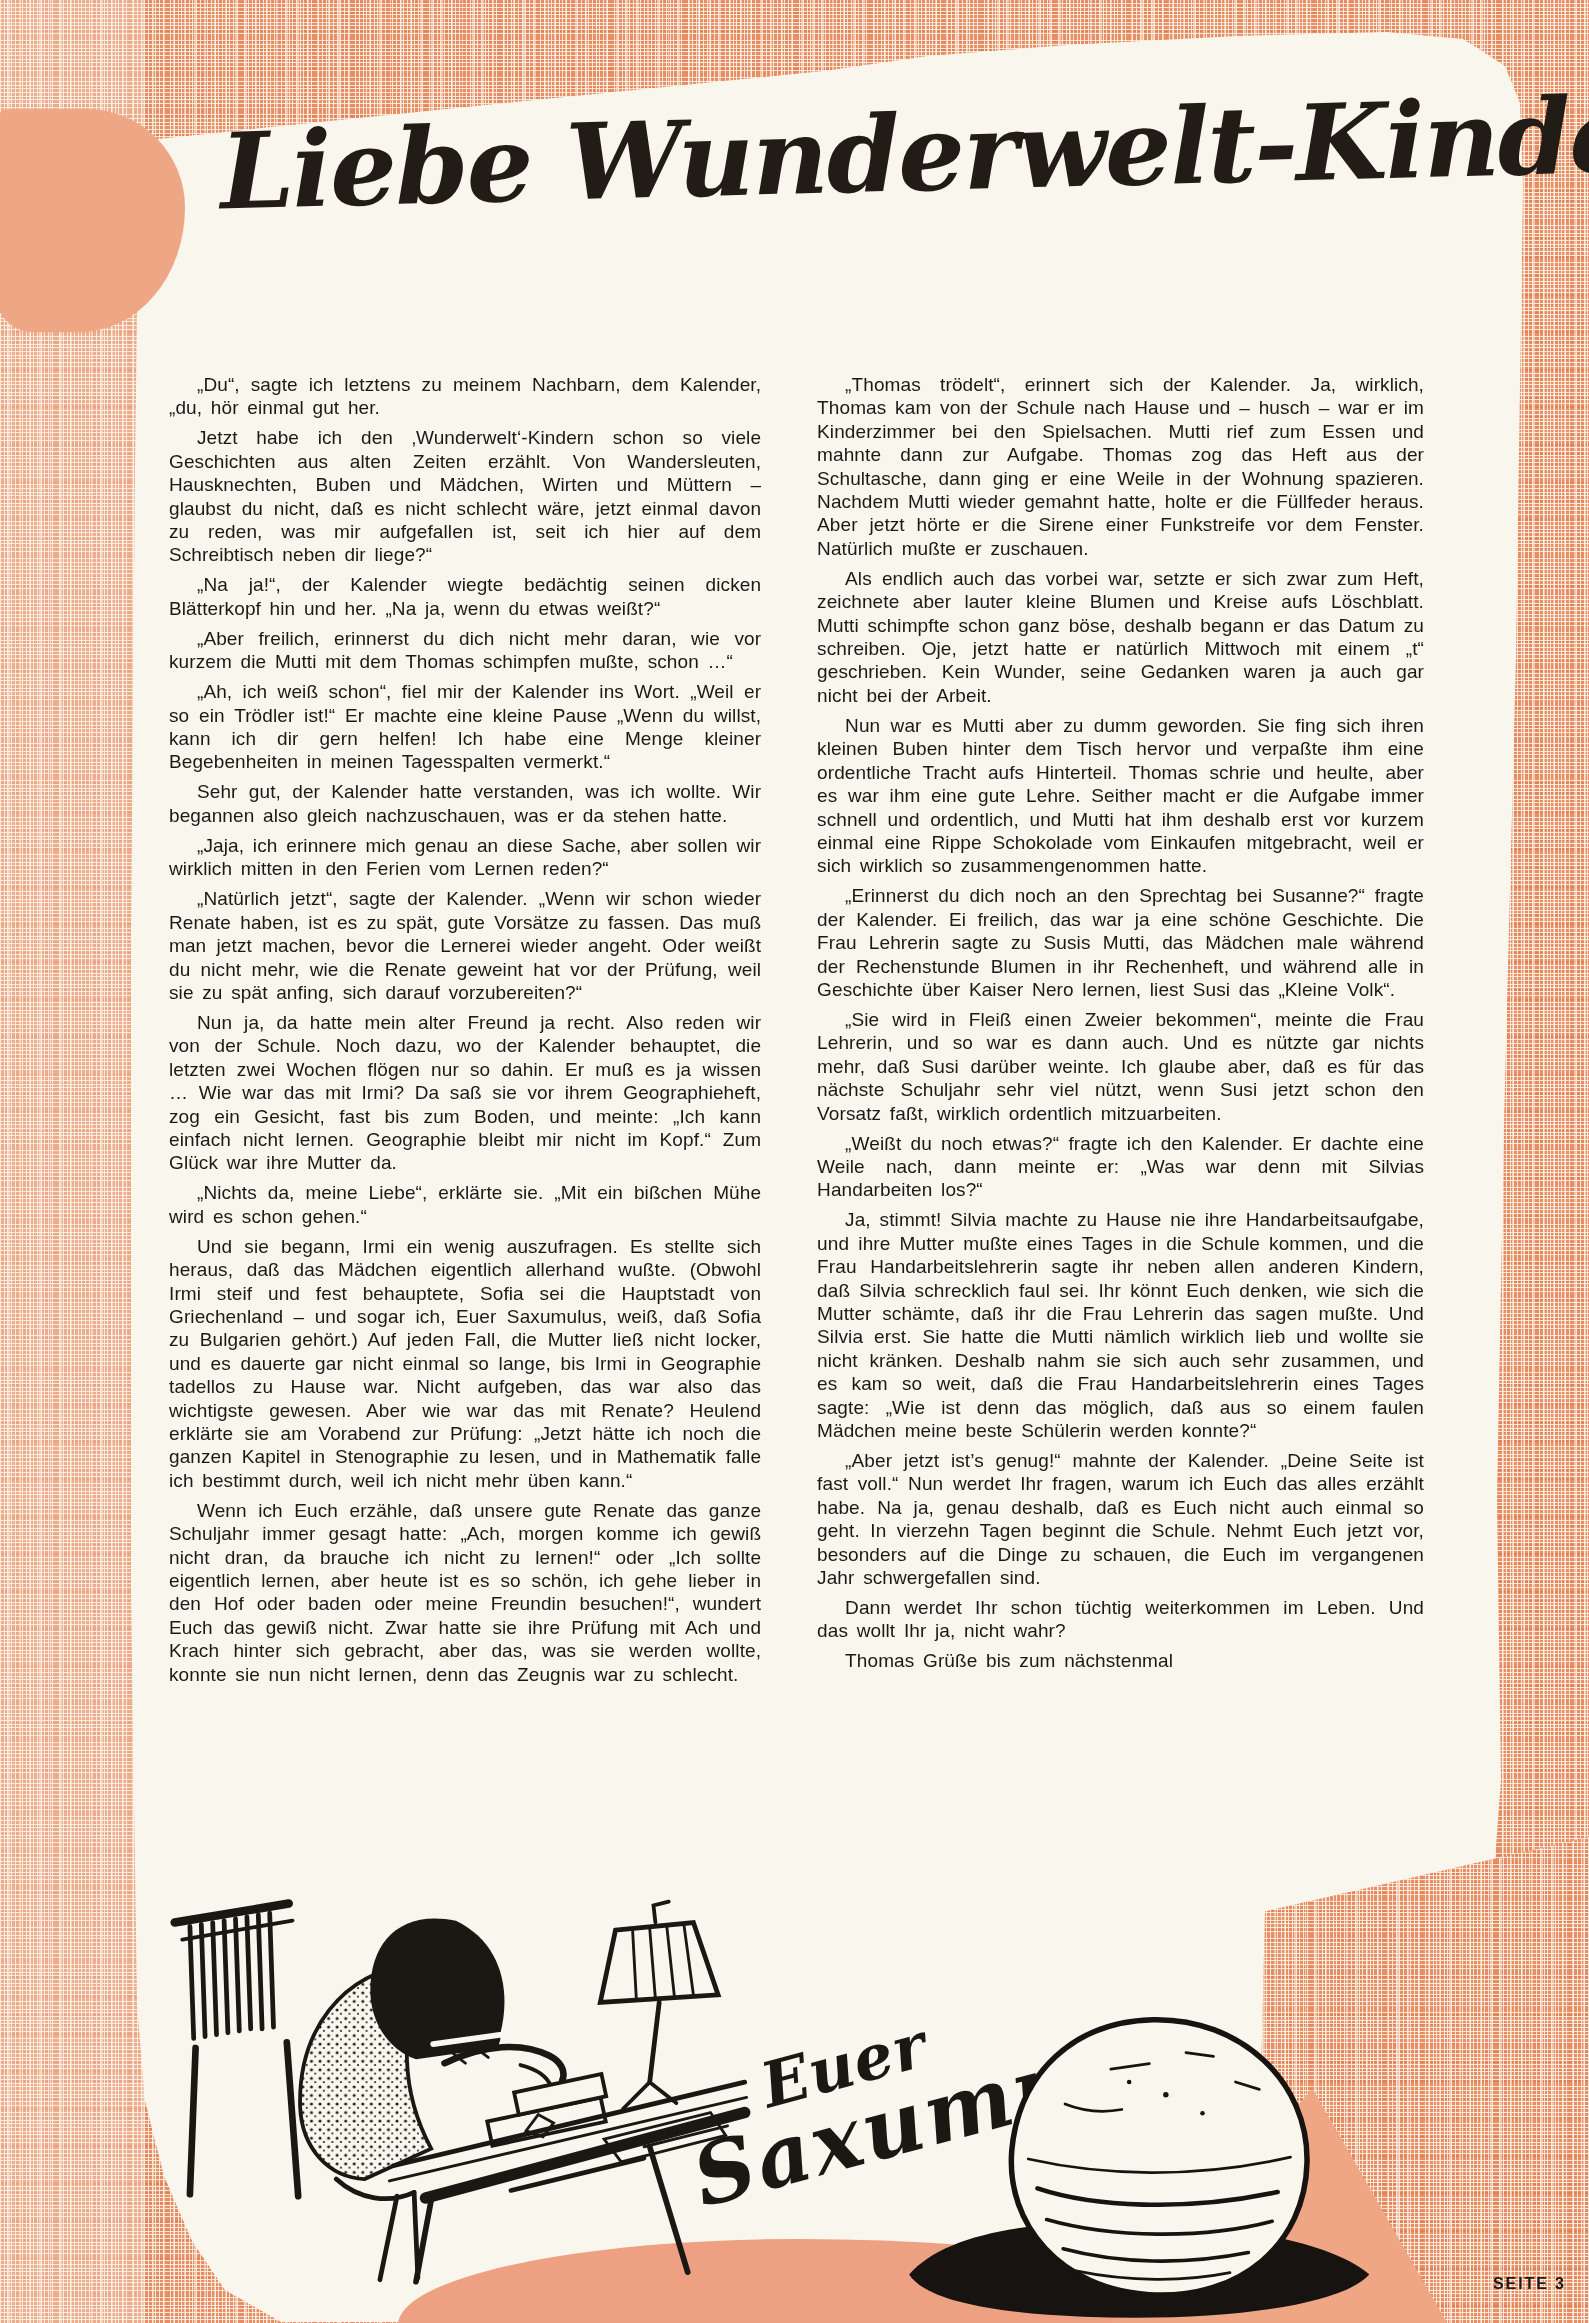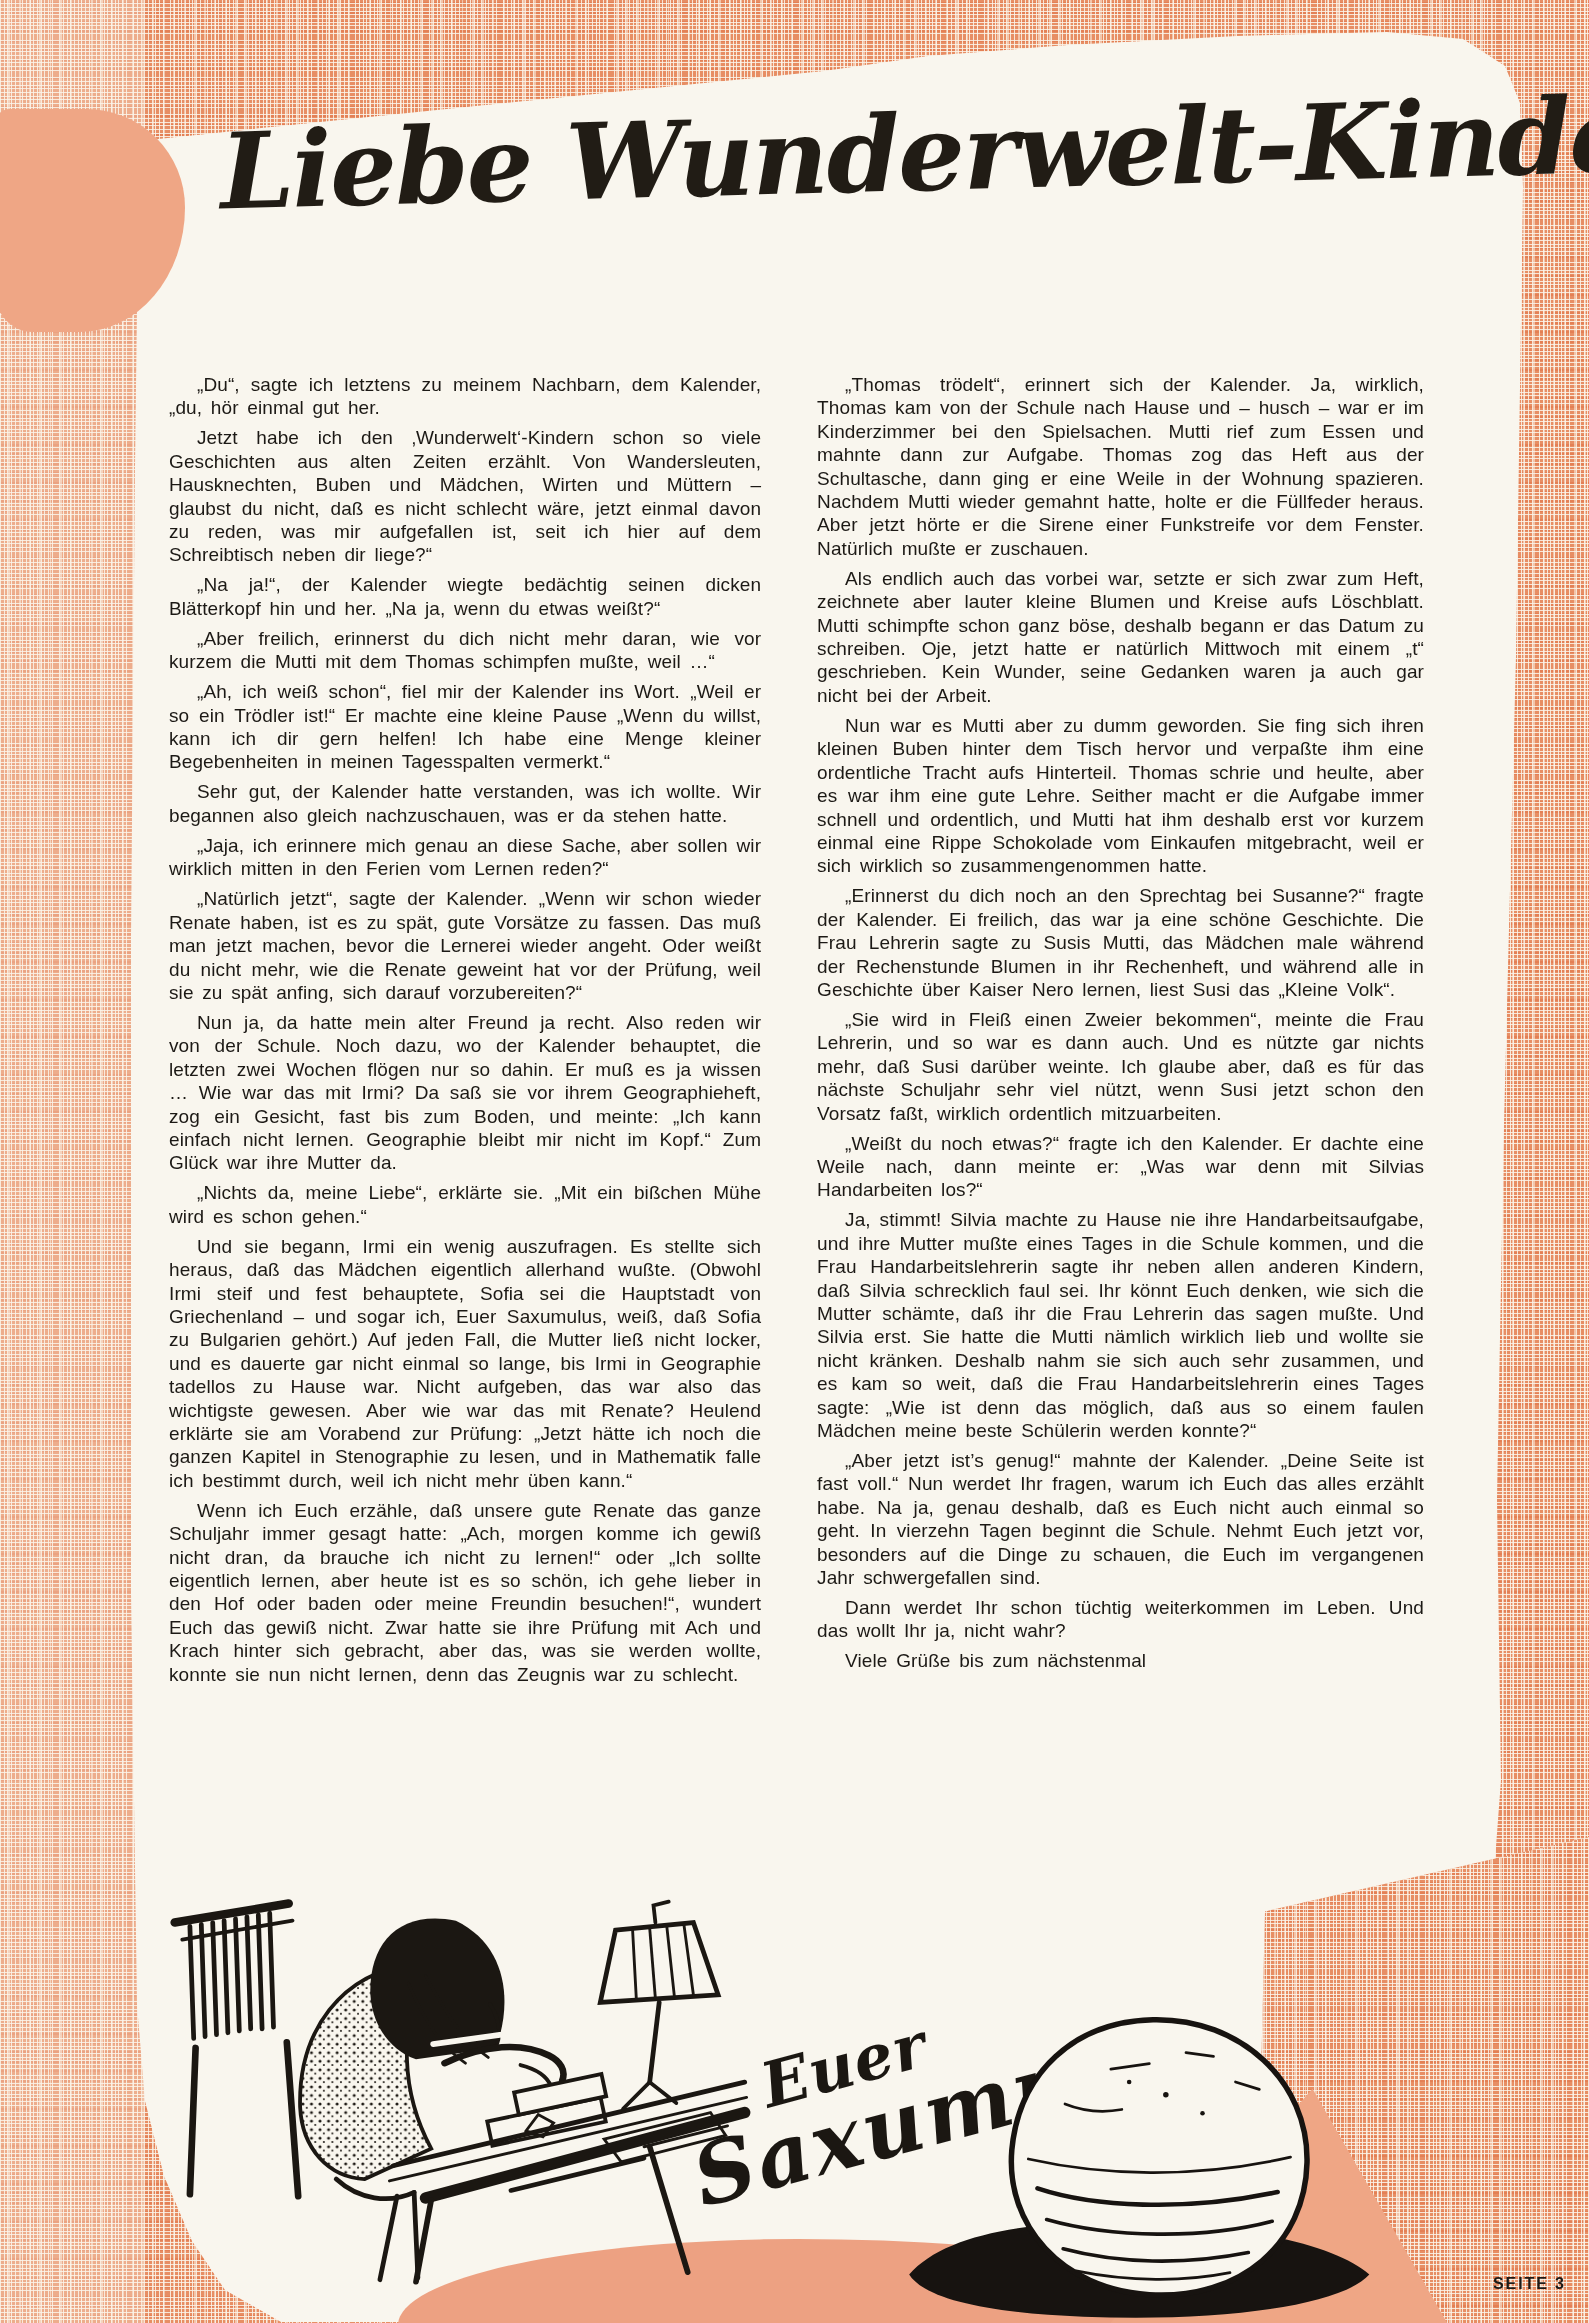--- a/index.html
+++ b/index.html
@@ -79,41 +79,41 @@
   <div class="wave-bottom"></div>
   <div class="wedge-br"></div>
 
   <div class="title">Liebe Wunderwelt-Kinder!</div>
 
   <div class="columns">
     <div class="col col-left">
         <p class="para">„Du“, sagte ich letztens zu meinem Nachbarn, dem Kalender, „du, hör einmal gut her.</p>
         <p class="para">Jetzt habe ich den ‚Wunderwelt‘-Kindern schon so viele Geschichten aus alten Zeiten erzählt. Von Wandersleuten, Hausknechten, Buben und Mädchen, Wirten und Müttern – glaubst du nicht, daß es nicht schlecht wäre, jetzt einmal davon zu reden, was mir aufgefallen ist, seit ich hier auf dem Schreibtisch neben dir liege?“</p>
         <p class="para">„Na ja!“, der Kalender wiegte bedächtig seinen dicken Blätterkopf hin und her. „Na ja, wenn du etwas weißt?“</p>
-        <p class="para">„Aber freilich, erinnerst du dich nicht mehr daran, wie vor kurzem die Mutti mit dem Thomas schimpfen mußte, weil …“</p>
+        <p class="para">„Aber freilich, erinnerst du dich nicht mehr daran, wie vor kurzem die Mutti mit dem Thomas schimpfen mußte, schon …“</p>
         <p class="para">„Ah, ich weiß schon“, fiel mir der Kalender ins Wort. „Weil er so ein Trödler ist!“ Er machte eine kleine Pause „Wenn du willst, kann ich dir gern helfen! Ich habe eine Menge kleiner Begebenheiten in meinen Tagesspalten vermerkt.“</p>
         <p class="para">Sehr gut, der Kalender hatte verstanden, was ich wollte. Wir begannen also gleich nachzuschauen, was er da stehen hatte.</p>
         <p class="para">„Jaja, ich erinnere mich genau an diese Sache, aber sollen wir wirklich mitten in den Ferien vom Lernen reden?“</p>
         <p class="para">„Natürlich jetzt“, sagte der Kalender. „Wenn wir schon wieder Renate haben, ist es zu spät, gute Vorsätze zu fassen. Das muß man jetzt machen, bevor die Lernerei wieder angeht. Oder weißt du nicht mehr, wie die Renate geweint hat vor der Prüfung, weil sie zu spät anfing, sich darauf vorzubereiten?“</p>
         <p class="para">Nun ja, da hatte mein alter Freund ja recht. Also reden wir von der Schule. Noch dazu, wo der Kalender behauptet, die letzten zwei Wochen flögen nur so dahin. Er muß es ja wissen … Wie war das mit Irmi? Da saß sie vor ihrem Geographieheft, zog ein Gesicht, fast bis zum Boden, und meinte: „Ich kann einfach nicht lernen. Geographie bleibt mir nicht im Kopf.“ Zum Glück war ihre Mutter da.</p>
         <p class="para">„Nichts da, meine Liebe“, erklärte sie. „Mit ein bißchen Mühe wird es schon gehen.“</p>
         <p class="para">Und sie begann, Irmi ein wenig auszufragen. Es stellte sich heraus, daß das Mädchen eigentlich allerhand wußte. (Obwohl Irmi steif und fest behauptete, Sofia sei die Hauptstadt von Griechenland – und sogar ich, Euer Saxumulus, weiß, daß Sofia zu Bulgarien gehört.) Auf jeden Fall, die Mutter ließ nicht locker, und es dauerte gar nicht einmal so lange, bis Irmi in Geographie tadellos zu Hause war. Nicht aufgeben, das war also das wichtigste gewesen. Aber wie war das mit Renate? Heulend erklärte sie am Vorabend zur Prüfung: „Jetzt hätte ich noch die ganzen Kapitel in Stenographie zu lesen, und in Mathematik falle ich bestimmt durch, weil ich nicht mehr üben kann.“</p>
         <p class="para">Wenn ich Euch erzähle, daß unsere gute Renate das ganze Schuljahr immer gesagt hatte: „Ach, morgen komme ich gewiß nicht dran, da brauche ich nicht zu lernen!“ oder „Ich sollte eigentlich lernen, aber heute ist es so schön, ich gehe lieber in den Hof oder baden oder meine Freundin besuchen!“, wundert Euch das gewiß nicht. Zwar hatte sie ihre Prüfung mit Ach und Krach hinter sich gebracht, aber das, was sie werden wollte, konnte sie nun nicht lernen, denn das Zeugnis war zu schlecht.</p>
       </div>
     <div class="col col-right">
         <p class="para">„Thomas trödelt“, erinnert sich der Kalender. Ja, wirklich, Thomas kam von der Schule nach Hause und – husch – war er im Kinderzimmer bei den Spielsachen. Mutti rief zum Essen und mahnte dann zur Aufgabe. Thomas zog das Heft aus der Schultasche, dann ging er eine Weile in der Wohnung spazieren. Nachdem Mutti wieder gemahnt hatte, holte er die Füllfeder heraus. Aber jetzt hörte er die Sirene einer Funkstreife vor dem Fenster. Natürlich mußte er zuschauen.</p>
         <p class="para">Als endlich auch das vorbei war, setzte er sich zwar zum Heft, zeichnete aber lauter kleine Blumen und Kreise aufs Löschblatt. Mutti schimpfte schon ganz böse, deshalb begann er das Datum zu schreiben. Oje, jetzt hatte er natürlich Mittwoch mit einem „t“ geschrieben. Kein Wunder, seine Gedanken waren ja auch gar nicht bei der Arbeit.</p>
         <p class="para">Nun war es Mutti aber zu dumm geworden. Sie fing sich ihren kleinen Buben hinter dem Tisch hervor und verpaßte ihm eine ordentliche Tracht aufs Hinterteil. Thomas schrie und heulte, aber es war ihm eine gute Lehre. Seither macht er die Aufgabe immer schnell und ordentlich, und Mutti hat ihm deshalb erst vor kurzem einmal eine Rippe Schokolade vom Einkaufen mitgebracht, weil er sich wirklich so zusammengenommen hatte.</p>
         <p class="para">„Erinnerst du dich noch an den Sprechtag bei Susanne?“ fragte der Kalender. Ei freilich, das war ja eine schöne Geschichte. Die Frau Lehrerin sagte zu Susis Mutti, das Mädchen male während der Rechenstunde Blumen in ihr Rechenheft, und während alle in Geschichte über Kaiser Nero lernen, liest Susi das „Kleine Volk“.</p>
         <p class="para">„Sie wird in Fleiß einen Zweier bekommen“, meinte die Frau Lehrerin, und so war es dann auch. Und es nützte gar nichts mehr, daß Susi darüber weinte. Ich glaube aber, daß es für das nächste Schuljahr sehr viel nützt, wenn Susi jetzt schon den Vorsatz faßt, wirklich ordentlich mitzuarbeiten.</p>
         <p class="para">„Weißt du noch etwas?“ fragte ich den Kalender. Er dachte eine Weile nach, dann meinte er: „Was war denn mit Silvias Handarbeiten los?“</p>
         <p class="para">Ja, stimmt! Silvia machte zu Hause nie ihre Handarbeitsaufgabe, und ihre Mutter mußte eines Tages in die Schule kommen, und die Frau Handarbeitslehrerin sagte ihr neben allen anderen Kindern, daß Silvia schrecklich faul sei. Ihr könnt Euch denken, wie sich die Mutter schämte, daß ihr die Frau Lehrerin das sagen mußte. Und Silvia erst. Sie hatte die Mutti nämlich wirklich lieb und wollte sie nicht kränken. Deshalb nahm sie sich auch sehr zusammen, und es kam so weit, daß die Frau Handarbeitslehrerin eines Tages sagte: „Wie ist denn das möglich, daß aus so einem faulen Mädchen meine beste Schülerin werden konnte?“</p>
         <p class="para">„Aber jetzt ist’s genug!“ mahnte der Kalender. „Deine Seite ist fast voll.“ Nun werdet Ihr fragen, warum ich Euch das alles erzählt habe. Na ja, genau deshalb, daß es Euch nicht auch einmal so geht. In vierzehn Tagen beginnt die Schule. Nehmt Euch jetzt vor, besonders auf die Dinge zu schauen, die Euch im vergangenen Jahr schwergefallen sind.</p>
         <p class="para">Dann werdet Ihr schon tüchtig weiterkommen im Leben. Und das wollt Ihr ja, nicht wahr?</p>
-        <p class="para">Viele Grüße bis zum nächstenmal</p>
+        <p class="para">Thomas Grüße bis zum nächstenmal</p>
       </div>
   </div>
 
   <svg class="girl-illo" viewBox="0 0 680 450" xmlns="http://www.w3.org/2000/svg">
     <defs>
       <pattern id="dots" width="9" height="9" patternUnits="userSpaceOnUse">
         <circle cx="3" cy="3" r="1.6" fill="#1b1712"></circle>
         <circle cx="7" cy="7" r="1.1" fill="#1b1712"></circle>
       </pattern>
     </defs>

